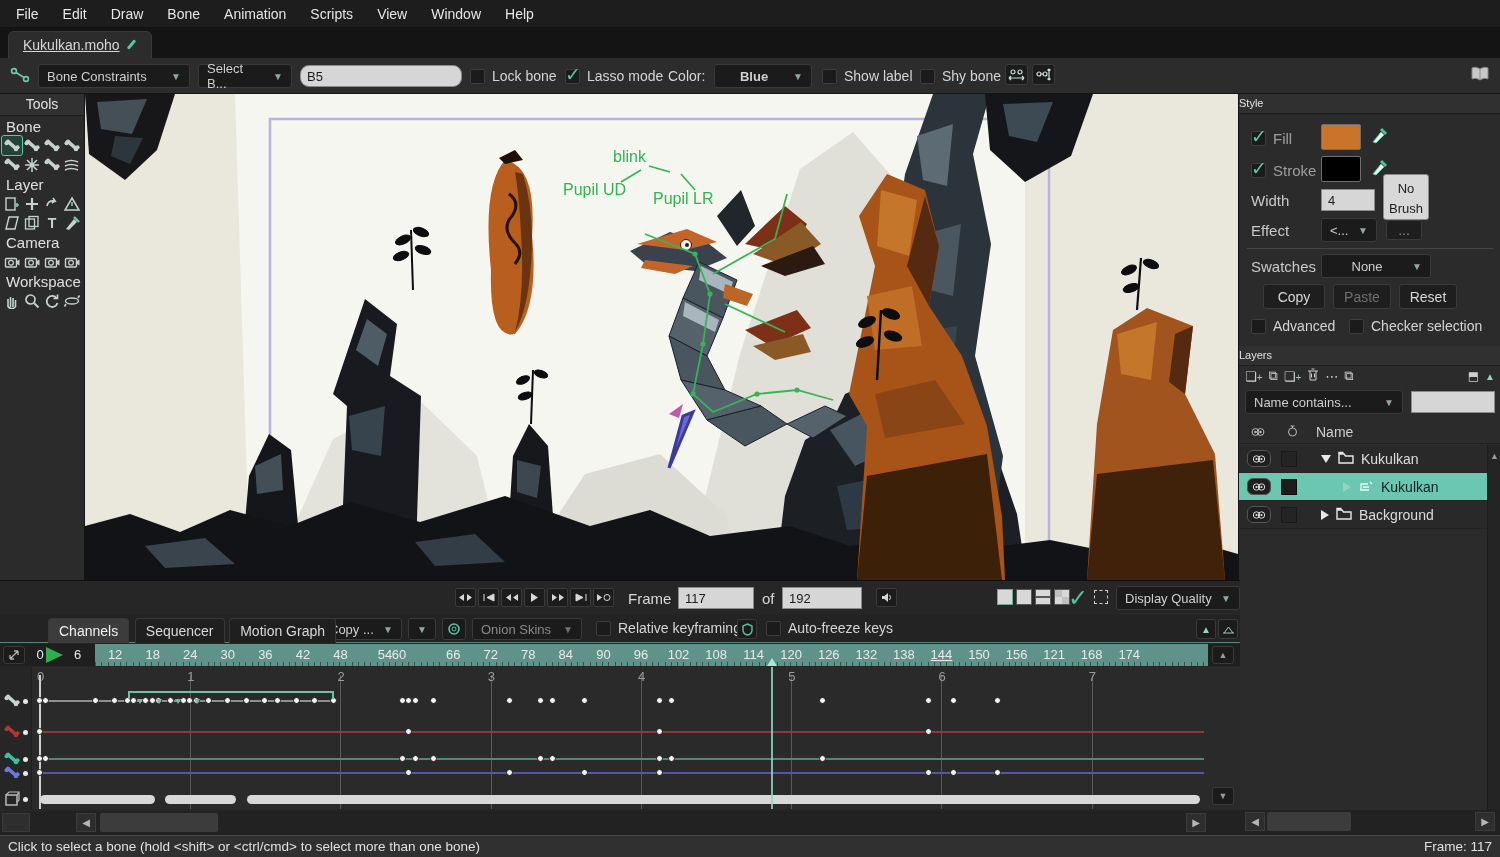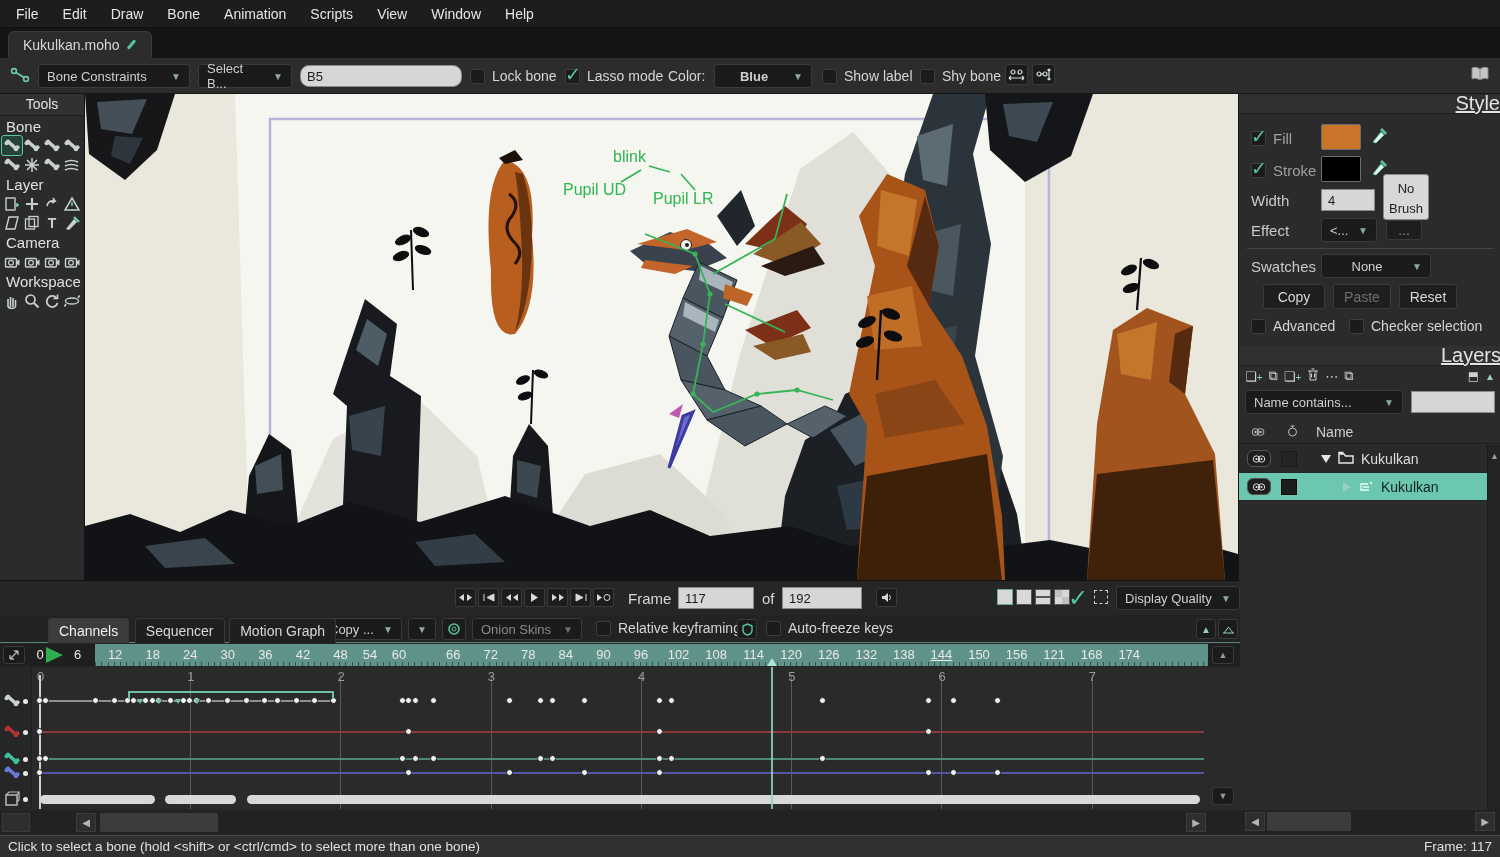--- a/index.html
+++ b/index.html
@@ -6,21 +6,21 @@
   html,body { background:#0c0c0c; }
   body { font-family:"Liberation Sans","DejaVu Sans",sans-serif; }
   #app { position:relative; width:1500px; height:857px; background:#262626; overflow:hidden; color:#ddd; }
 
   
   #menubar { position:absolute; left:0; top:0; width:1500px; height:28px; background:#1d1d1d; display:flex; align-items:center; padding-left:4px; border-bottom:1px solid #111; }
   .menu-item { padding:10px 12px; font-size:14px; color:#e6e6e6; line-height:28px; cursor:default; }
 
   
   #tabbar { position:absolute; left:0; top:28px; width:1500px; height:30px; background:#141414; }
-  .doc-tab { position:absolute; left:8px; top:3px; height:27px; background:#2c2c2c; border:1px solid #3a3a3a; border-bottom:none; border-radius:6px 6px 0 0; display:flex; align-items:center; padding:0 14px; font-size:14px; color:#d8d8d8; gap:6px; }
+  .doc-tab { position:absolute; left:8px; top:3px; height:27px; background:#2c2c2c; border:1px solid #3a3a3a; border-bottom:none; border-radius:6px 6px 0 0; display:flex; align-items:center; padding:0 14px; font-size:14px; color:#d8d8d8; gap:6px;text-decoration:underline; }
   .pencil { position:relative; width:11px; height:11px; }
   .pencil::before { content:""; position:absolute; left:4px; top:-1px; width:3px; height:11px; background:#56c3a4; transform:rotate(40deg); border-radius:1px; }
 
   
   #toolbar { position:absolute; left:0; top:58px; width:1500px; height:36px; background:#2c2c2c; border-bottom:1px solid #161616; }
   .tb { position:absolute; top:6px; }
   .dd { background:#1b1b1b; border:1px solid #3a3a3a; border-radius:3px; height:24px; display:flex; align-items:center; justify-content:space-between; padding:0 8px; font-size:13px; color:#cfcfcf; }
   .dd .arrow { color:#8fa8a0; font-size:10px; margin-left:8px; }
   .lightinput { background:#d6d6d6; border:1px solid #8a8a8a; color:#1c1c1c; font-size:13px; height:22px; padding:0 6px; font-family:"Liberation Sans",sans-serif; }
   .cb { width:15px; height:15px; background:#1b1b1b; border:1px solid #3d3d3d; border-radius:2px; display:inline-block; position:relative; flex:none; }
@@ -36,21 +36,21 @@
   .toolgrid { display:flex; flex-wrap:wrap; padding:0 2px; }
   .toolcell { width:20px; height:19px; display:flex; align-items:center; justify-content:center; border-radius:2px; color:#c7d2cc; }
   .toolcell.selected { background:#24423a; outline:1px solid #58c9a6; }
   .toolcell svg { display:block; }
 
   
   #canvas { position:absolute; left:85px; top:94px; width:1153px; height:486px; background:#eae8dc; }
 
   
   #rightpanel { position:absolute; left:1238px; top:94px; width:262px; height:741px; background:#2b2b2b; border-left:1px solid #141414; }
-  .panelheader { height:20px; text-align:right; font-size:20px; color:#e2e2e2; line-height:19px; background:#303030; border-bottom:1px solid #1e1e1e;text-decoration:underline; }
+  .panelheader { height:20px; text-align:left; font-size:11px; color:#e2e2e2; line-height:19px; background:#303030; border-bottom:1px solid #1e1e1e; }
   .rp { position:absolute; }
   .rowlabel { font-size:15px; color:#9f9f9f; }
   .swatch { width:40px; height:26px; border:1px solid #6e6e6e; border-radius:2px; }
   .smallbtn { background:#1e1e1e; border:1px solid #3a3a3a; border-radius:3px; color:#d8d8d8; font-size:14px; display:flex; align-items:center; justify-content:center; }
   .divider { position:absolute; left:8px; width:246px; height:1px; background:#454545; }
 
   
   #layerlist .lrow { position:relative; height:28px; border-bottom:1px solid #242424; background:#2d2d2d; display:flex; align-items:center; }
   #layerlist .lrow.alt { background:#292929; }
   #layerlist .lrow.selected { background:#6cc7b0; color:#10201c; }
@@ -627,20 +627,37 @@
             </svg>
           </span>
           <span class="lcheck"></span>
           <span style="width: 46px; flex: 0 0 auto;"></span>
           <span class="tri-r dim"></span>
           <span style="margin-left: 7px;"><svg width="16" height="13" viewBox="0 0 16 13">
               <path d="M2 11 h9 M3 11 V5 h7 M5 8 h6 M12 3 l2 2" fill="none" stroke="#eafaf4" stroke-width="1.3"></path>
             </svg></span>
           <span class="lname">Kukulkan</span>
         </div>
+        <div class="lrow alt">
+          <span class="eyesbtn">
+            <svg width="14" height="10" viewBox="0 0 14 10">
+              <circle cx="4.5" cy="5" r="3.2" fill="none" stroke="#ddd"></circle>
+              <circle cx="9.5" cy="5" r="3.2" fill="none" stroke="#ddd"></circle>
+              <circle cx="4.5" cy="5" r="1.1" fill="#ddd"></circle>
+              <circle cx="9.5" cy="5" r="1.1" fill="#ddd"></circle>
+            </svg>
+          </span>
+          <span class="lcheck"></span>
+          <span style="width: 24px; flex: 0 0 auto;"></span>
+          <span class="tri-r"></span>
+          <span style="margin-left: 7px;"><svg width="16" height="13" viewBox="0 0 16 13">
+              <path d="M1 3 h5 l1.5 2 H15 V12 H1 Z M1 3 V1.5 h4.5" fill="none" stroke="#e8e8e8" stroke-width="1.4"></path>
+            </svg></span>
+          <span class="lname">Background</span>
+        </div>
       </div>
 
     <div class="vscroll" style="left:248px; top:351px; width:14px; height:365px; border-left:1px solid #1c1c1c;">
       <div style="text-align:center; color:#9a9a9a; font-size:9px; padding-top:6px;">▲</div>
     </div>
 
     <div style="position:absolute; left:0; top:716px; width:262px; height:25px; background:#222;">
       <div class="scrollbtn" style="left:6px;">◀</div>
       <div class="scrollthumb" style="left:28px; width:84px;"></div>
       <div class="scrollbtn" style="left:236px;">▶</div>
@@ -765,21 +782,21 @@
       <div id="rulernums">
           <span class="rulernum" style="left: 40px;">0</span>
           <span class="rulernum" style="left: 77.56px;">6</span>
           <span class="rulernum" style="left: 115.12px;">12</span>
           <span class="rulernum" style="left: 152.68px;">18</span>
           <span class="rulernum" style="left: 190.24px;">24</span>
           <span class="rulernum" style="left: 227.8px;">30</span>
           <span class="rulernum" style="left: 265.36px;">36</span>
           <span class="rulernum" style="left: 302.92px;">42</span>
           <span class="rulernum" style="left: 340.48px;">48</span>
-          <span class="rulernum" style="left: 370px; text-align: right;">54</span>
+          <span class="rulernum" style="left: 385px; text-align: right;">54</span>
           <span class="rulernum" style="left: 399px;">60</span>
           <span class="rulernum" style="left: 453.16px;">66</span>
           <span class="rulernum" style="left: 490.72px;">72</span>
           <span class="rulernum" style="left: 528.28px;">78</span>
           <span class="rulernum" style="left: 565.84px;">84</span>
           <span class="rulernum" style="left: 603.4px;">90</span>
           <span class="rulernum" style="left: 640.96px;">96</span>
           <span class="rulernum" style="left: 678.52px;">102</span>
           <span class="rulernum" style="left: 716.08px;">108</span>
           <span class="rulernum" style="left: 753.64px;">114</span>

